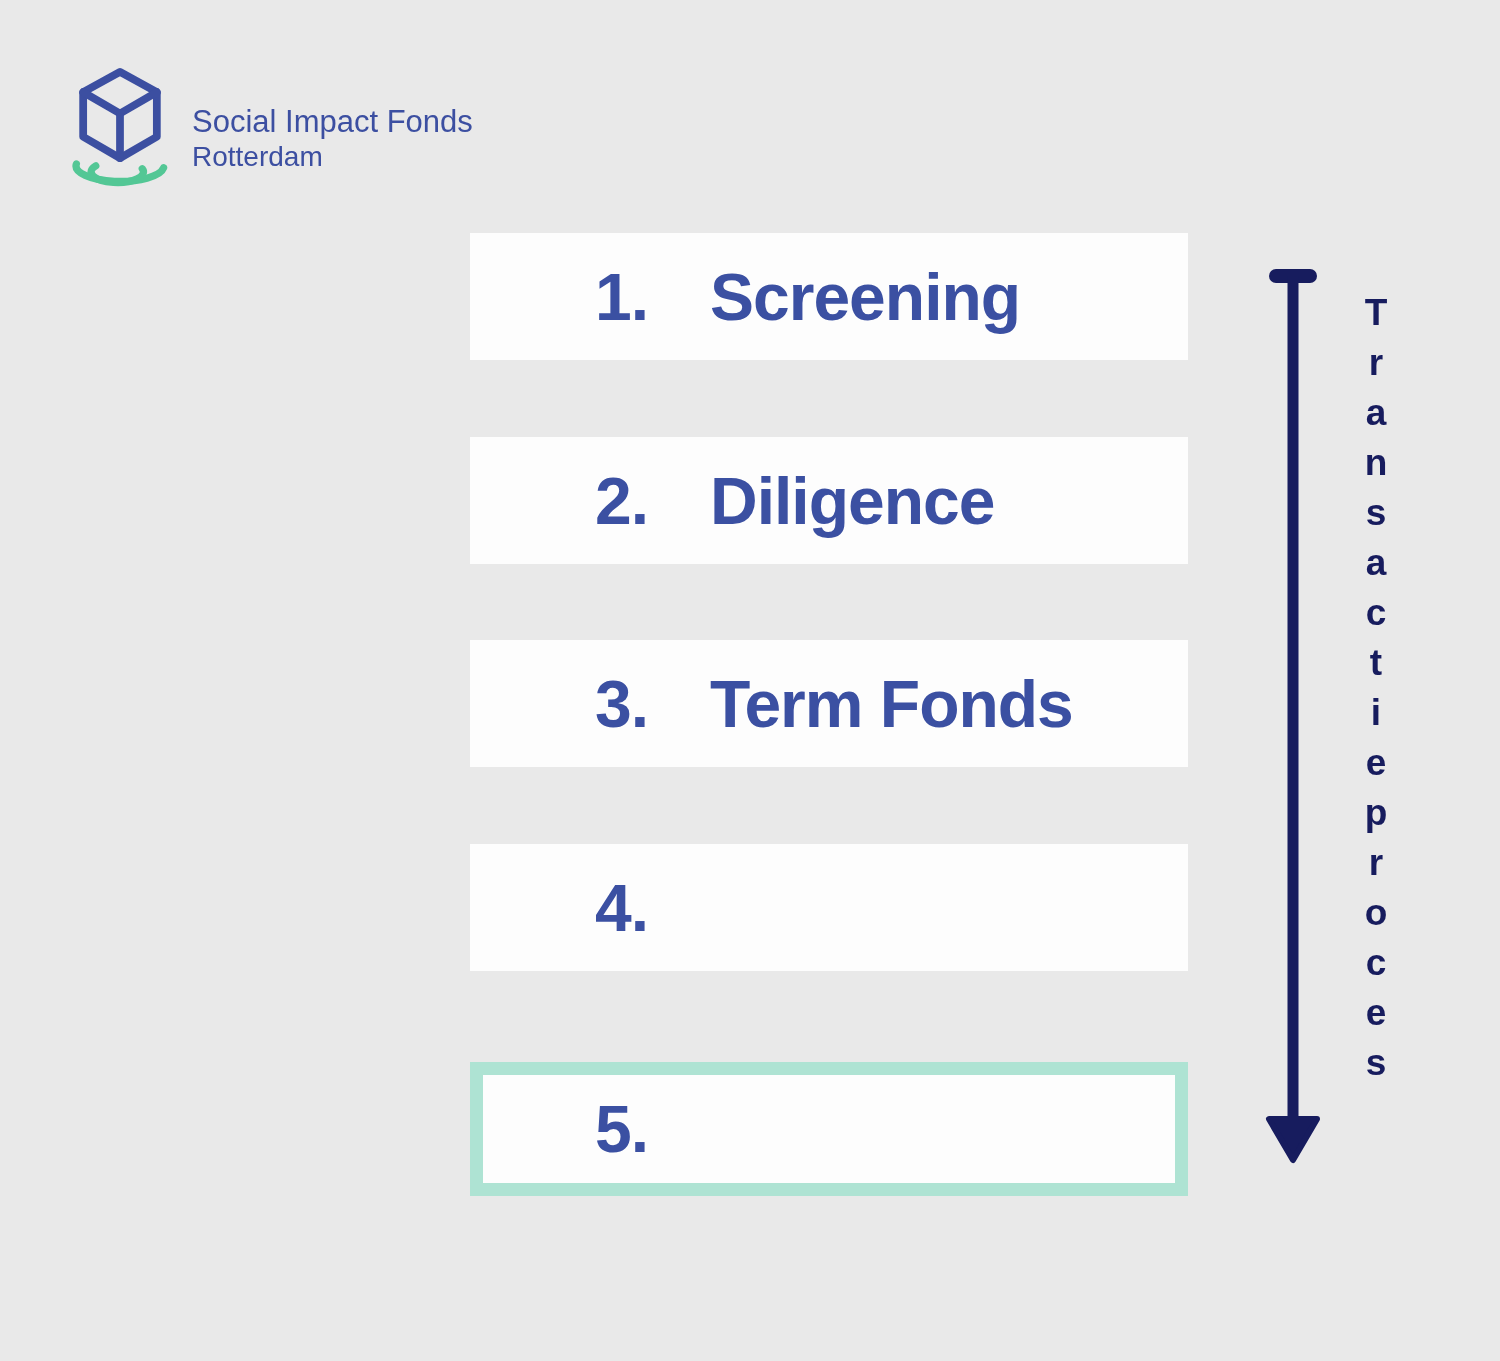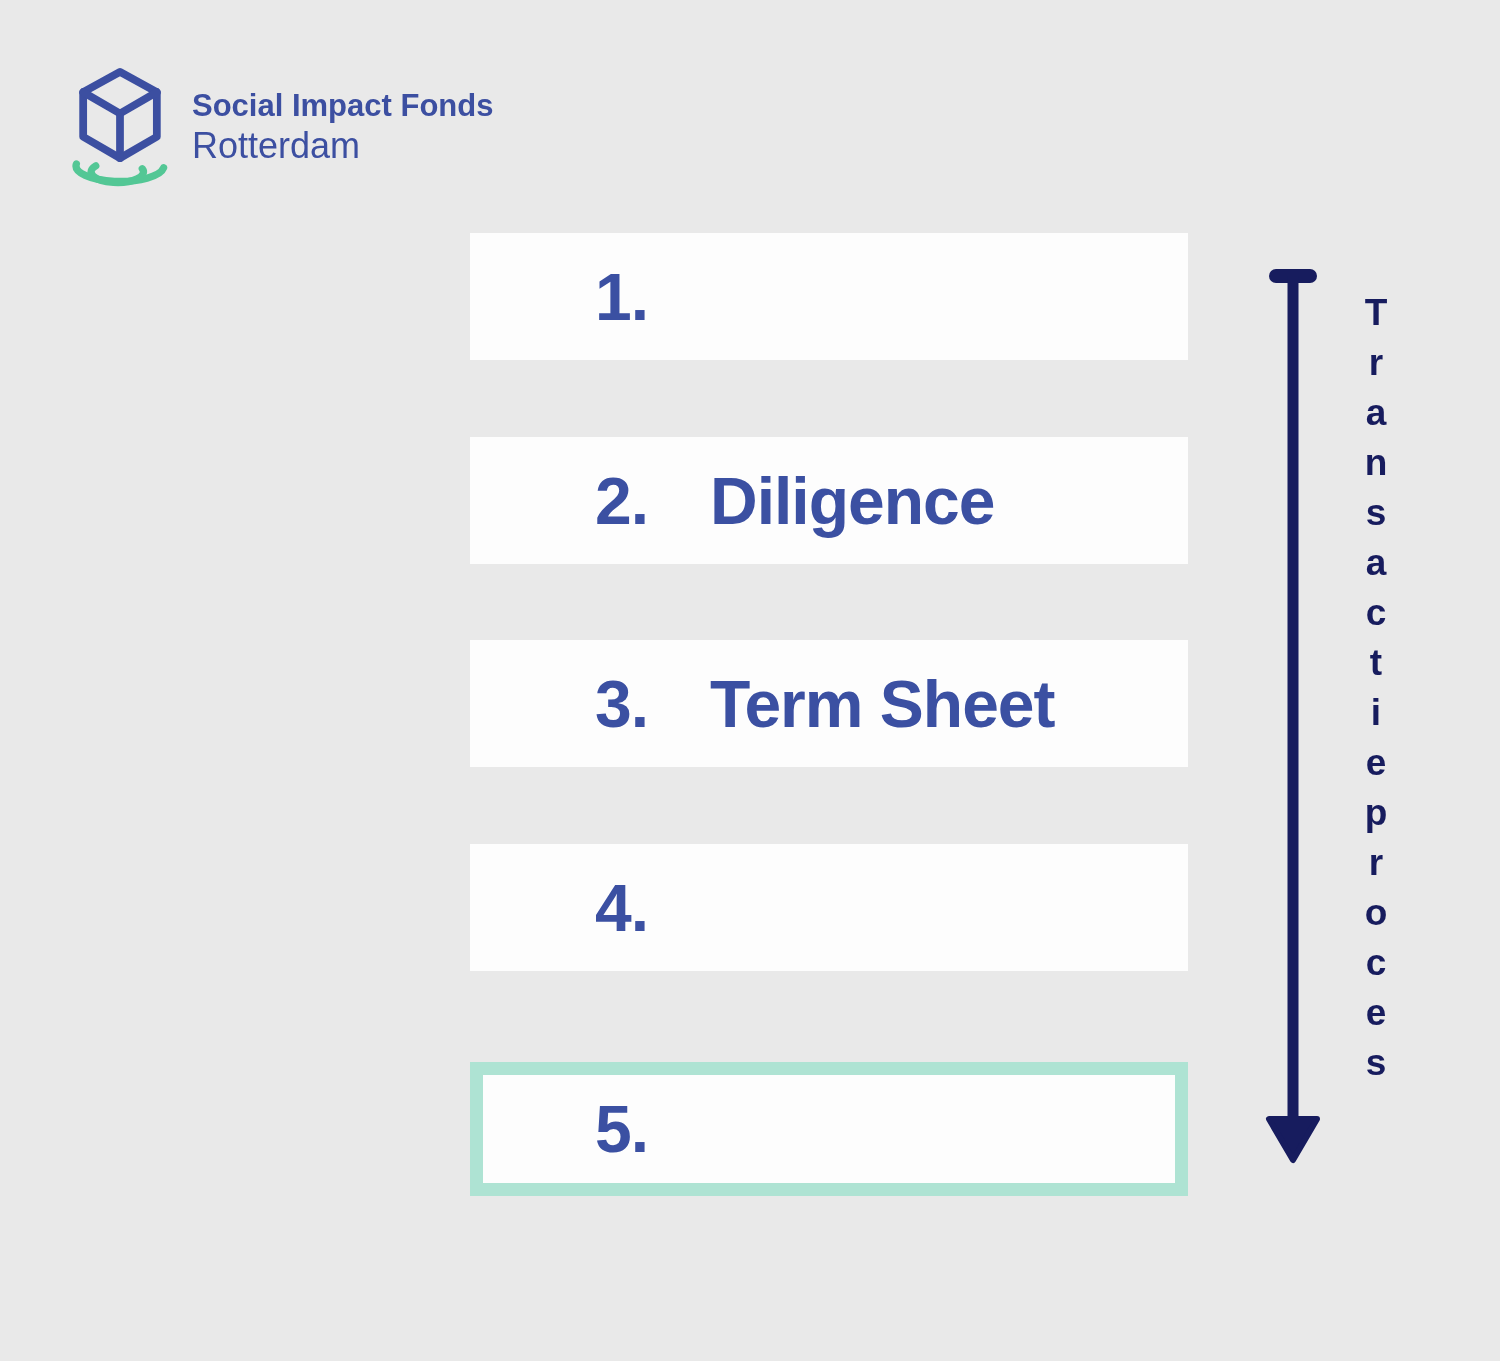--- a/index.html
+++ b/index.html
@@ -28,27 +28,28 @@
     width: 100px;
     height: 126px;
     flex: 0 0 auto;
   }
   .logo-text {
     margin-left: 22px;
     margin-top: 22px;
   }
   .logo-title {
     font-size: 31px;
-    font-weight: bold;
+    font-weight: normal;
     color: #3c4fa1;
     letter-spacing: 0px;
     line-height: 1.15;
+    margin-top: 16px;
   }
   .logo-subtitle {
-    font-size: 36px;
+    font-size: 28px;
     font-weight: normal;
     color: #3c4fa1;
     line-height: 1.2;
   }
 
   
   .step {
     position: absolute;
     left: 470px;
     width: 718px;
@@ -142,28 +143,29 @@
       </g>
     </svg>
     <div class="logo-text">
       <div class="logo-title">Social Impact Fonds</div>
       <div class="logo-subtitle">Rotterdam</div>
     </div>
   </header>
 
   <div class="step step-1">
     <span class="num">1.</span>
+    <span class="lbl">Screening</span>
   </div>
   <div class="step step-2">
     <span class="num">2.</span>
     <span class="lbl">Diligence</span>
   </div>
   <div class="step step-3">
     <span class="num">3.</span>
-    <span class="lbl">Term Sheet</span>
+    <span class="lbl">Term Fonds</span>
   </div>
   <div class="step step-4">
     <span class="num">4.</span>
   </div>
   <div class="step step-5">
     <span class="num">5.</span>
   </div>
 
   <svg class="arrow" viewBox="0 0 70 910" aria-hidden="true">
     <g fill="#171c5e" stroke="#171c5e">

